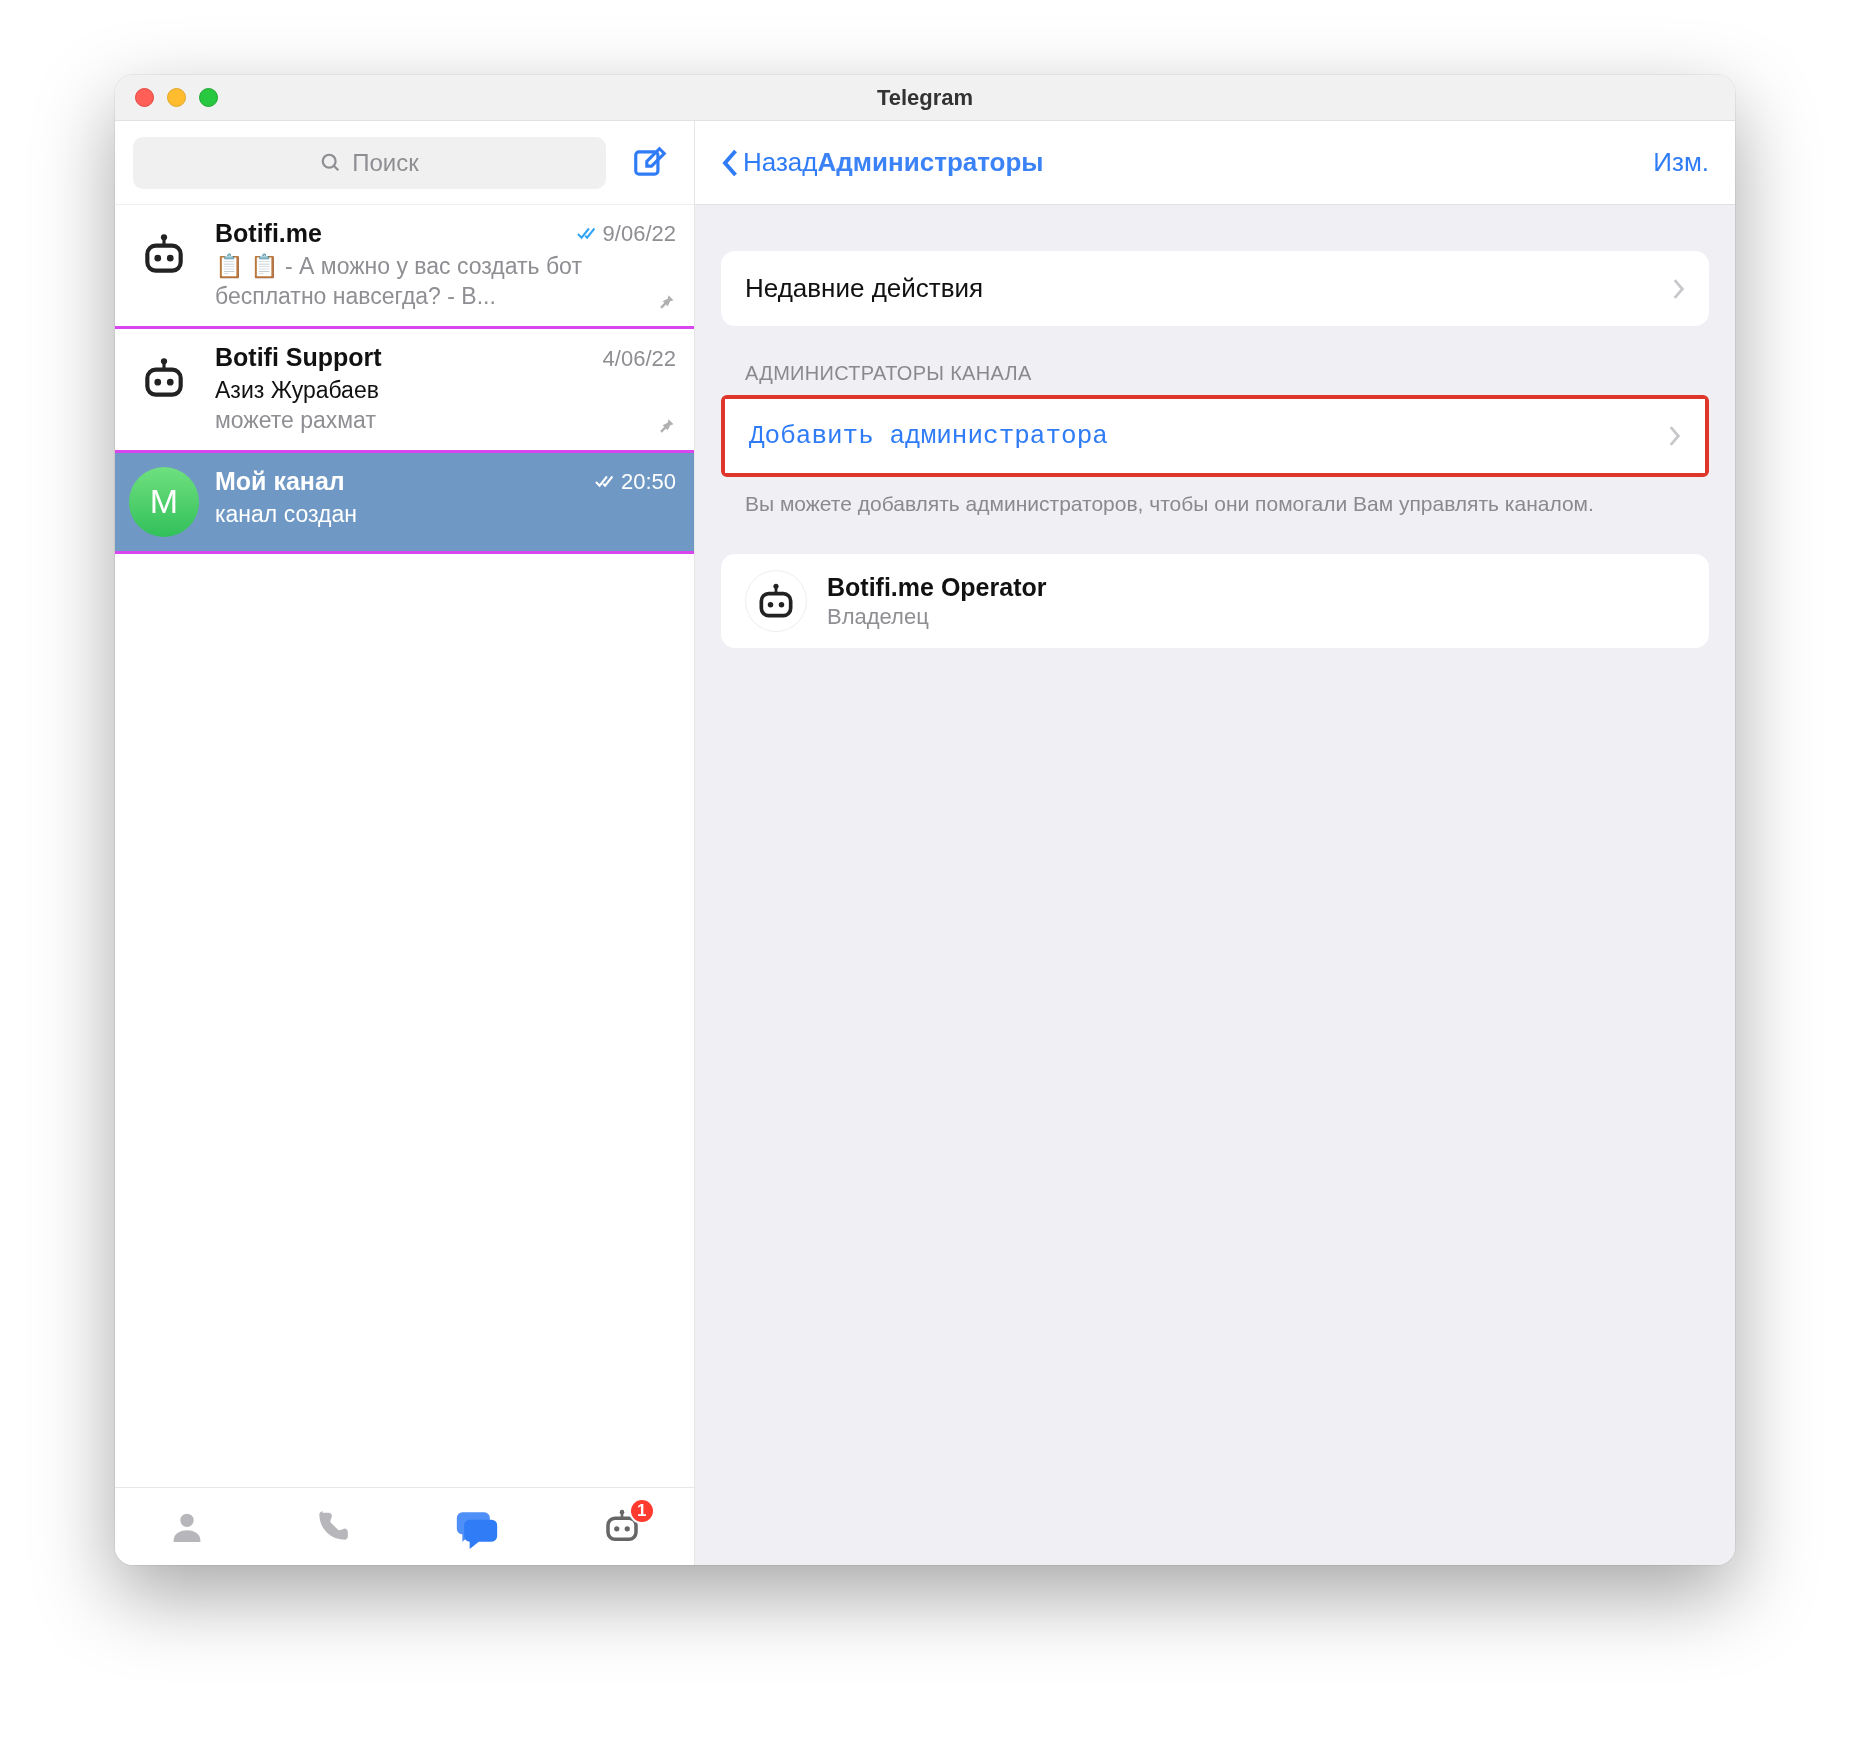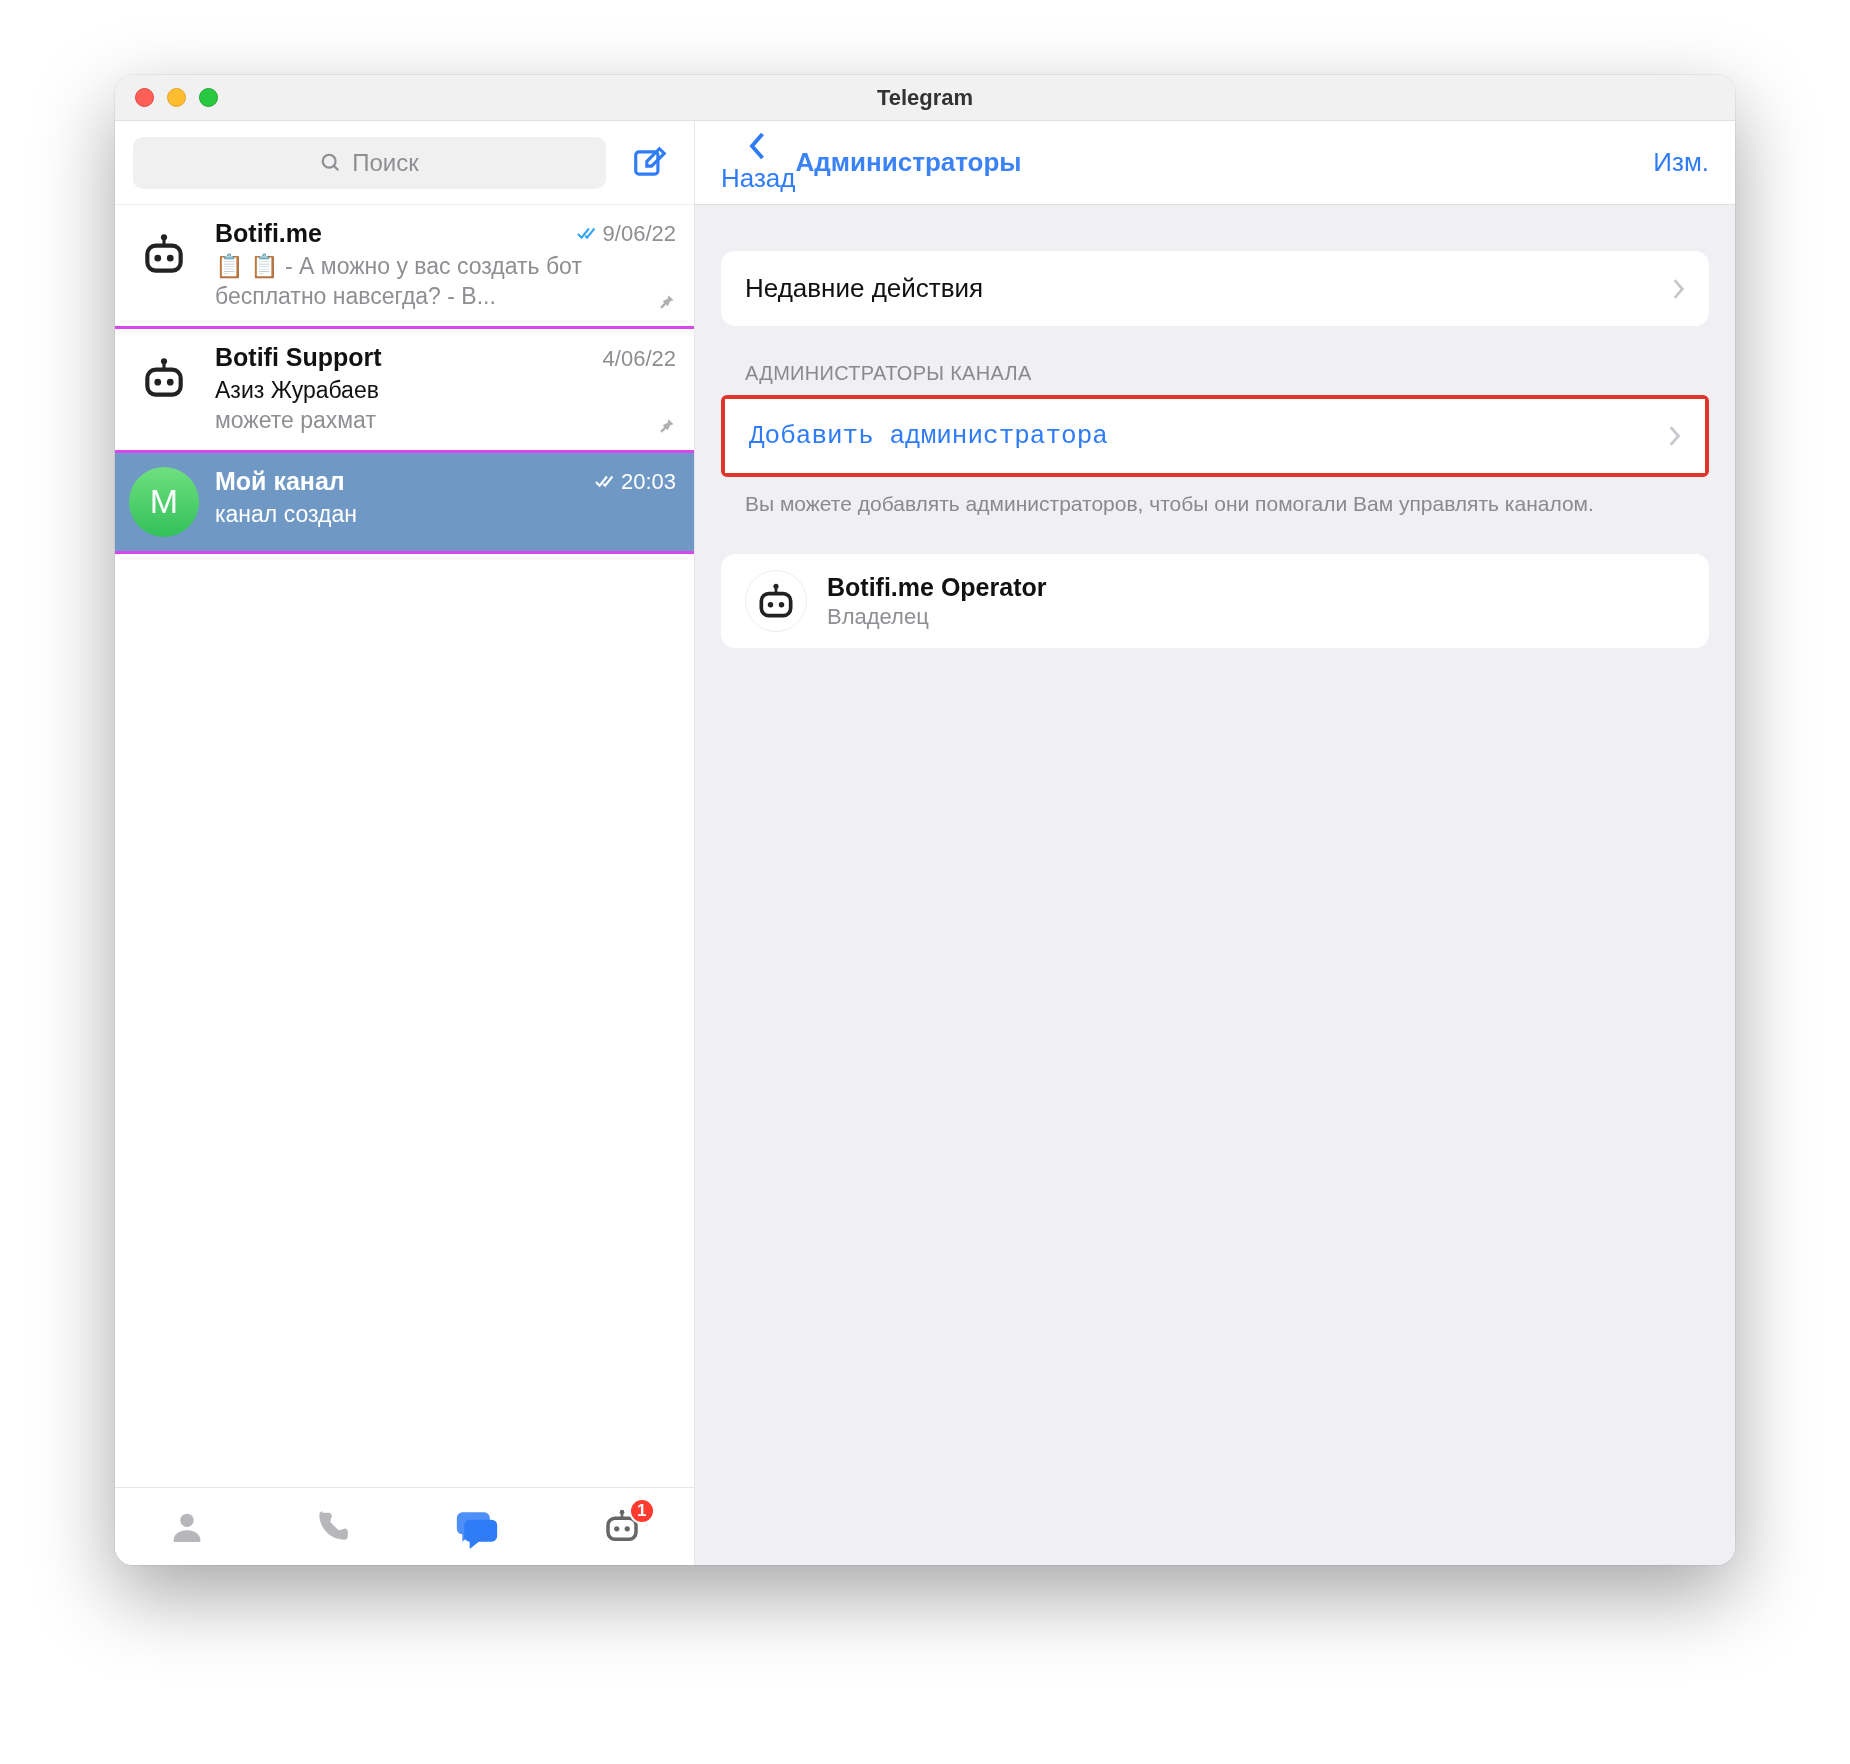--- a/index.html
+++ b/index.html
@@ -93,21 +93,21 @@
     display: flex; align-items: center; justify-content: center; padding: 0 6px;
     border: 2px solid #fff;
   }
   .main {
     flex: 1; background: #efeff4; display: flex; flex-direction: column;
   }
   .main-header {
     height: 84px; background: #fff; border-bottom: 1px solid #e1e1e1;
     display: flex; align-items: center; padding: 0 26px;
   }
-  .back-btn { display: flex; align-items: center; gap: 2px; color: #2f7cf6; font-size: 26px; cursor: pointer; flex-direction: column; }
+  .back-btn { display: flex; align-items: center; gap: 2px; color: #2f7cf6; font-size: 26px; cursor: pointer; }
   .main-title { flex: 1; text-align: left; font-size: 26px; font-weight: 700; color: #3b82f6; }
   .edit-btn { color: #2f7cf6; font-size: 26px; cursor: pointer; }
   .main-content { flex: 1; padding: 46px 26px 26px; overflow: auto; }
   .cell-group { margin-bottom: 36px; }
   .cell {
     background: #fff; border-radius: 14px; padding: 22px 24px;
     display: flex; align-items: center; cursor: pointer;
     font-size: 26px; color: #111;
   }
   .cell .chevron { color: #c7c7cc; }
@@ -235,21 +235,21 @@
           <div class="chat-text">
             <div class="chat-top">
               <span class="chat-name">Мой канал</span>
               <span class="chat-date">
                 <span class="checkmarks">
                   <svg width="22" height="16" viewBox="0 0 24 16" fill="none" stroke="currentColor" stroke-width="2.2">
                       <path d="M1 8l4 4L13 2"></path>
                       <path d="M9 10l2 2L19 2"></path>
                     </svg>
                 </span>
-                <span>20:03</span>
+                <span>20:50</span>
               </span>
             </div>
             <div class="chat-preview">канал создан</div>
           </div>
         </div>
 
       </div>
 
       <div class="bottom-tabs">
         <div class="tab-icon">

